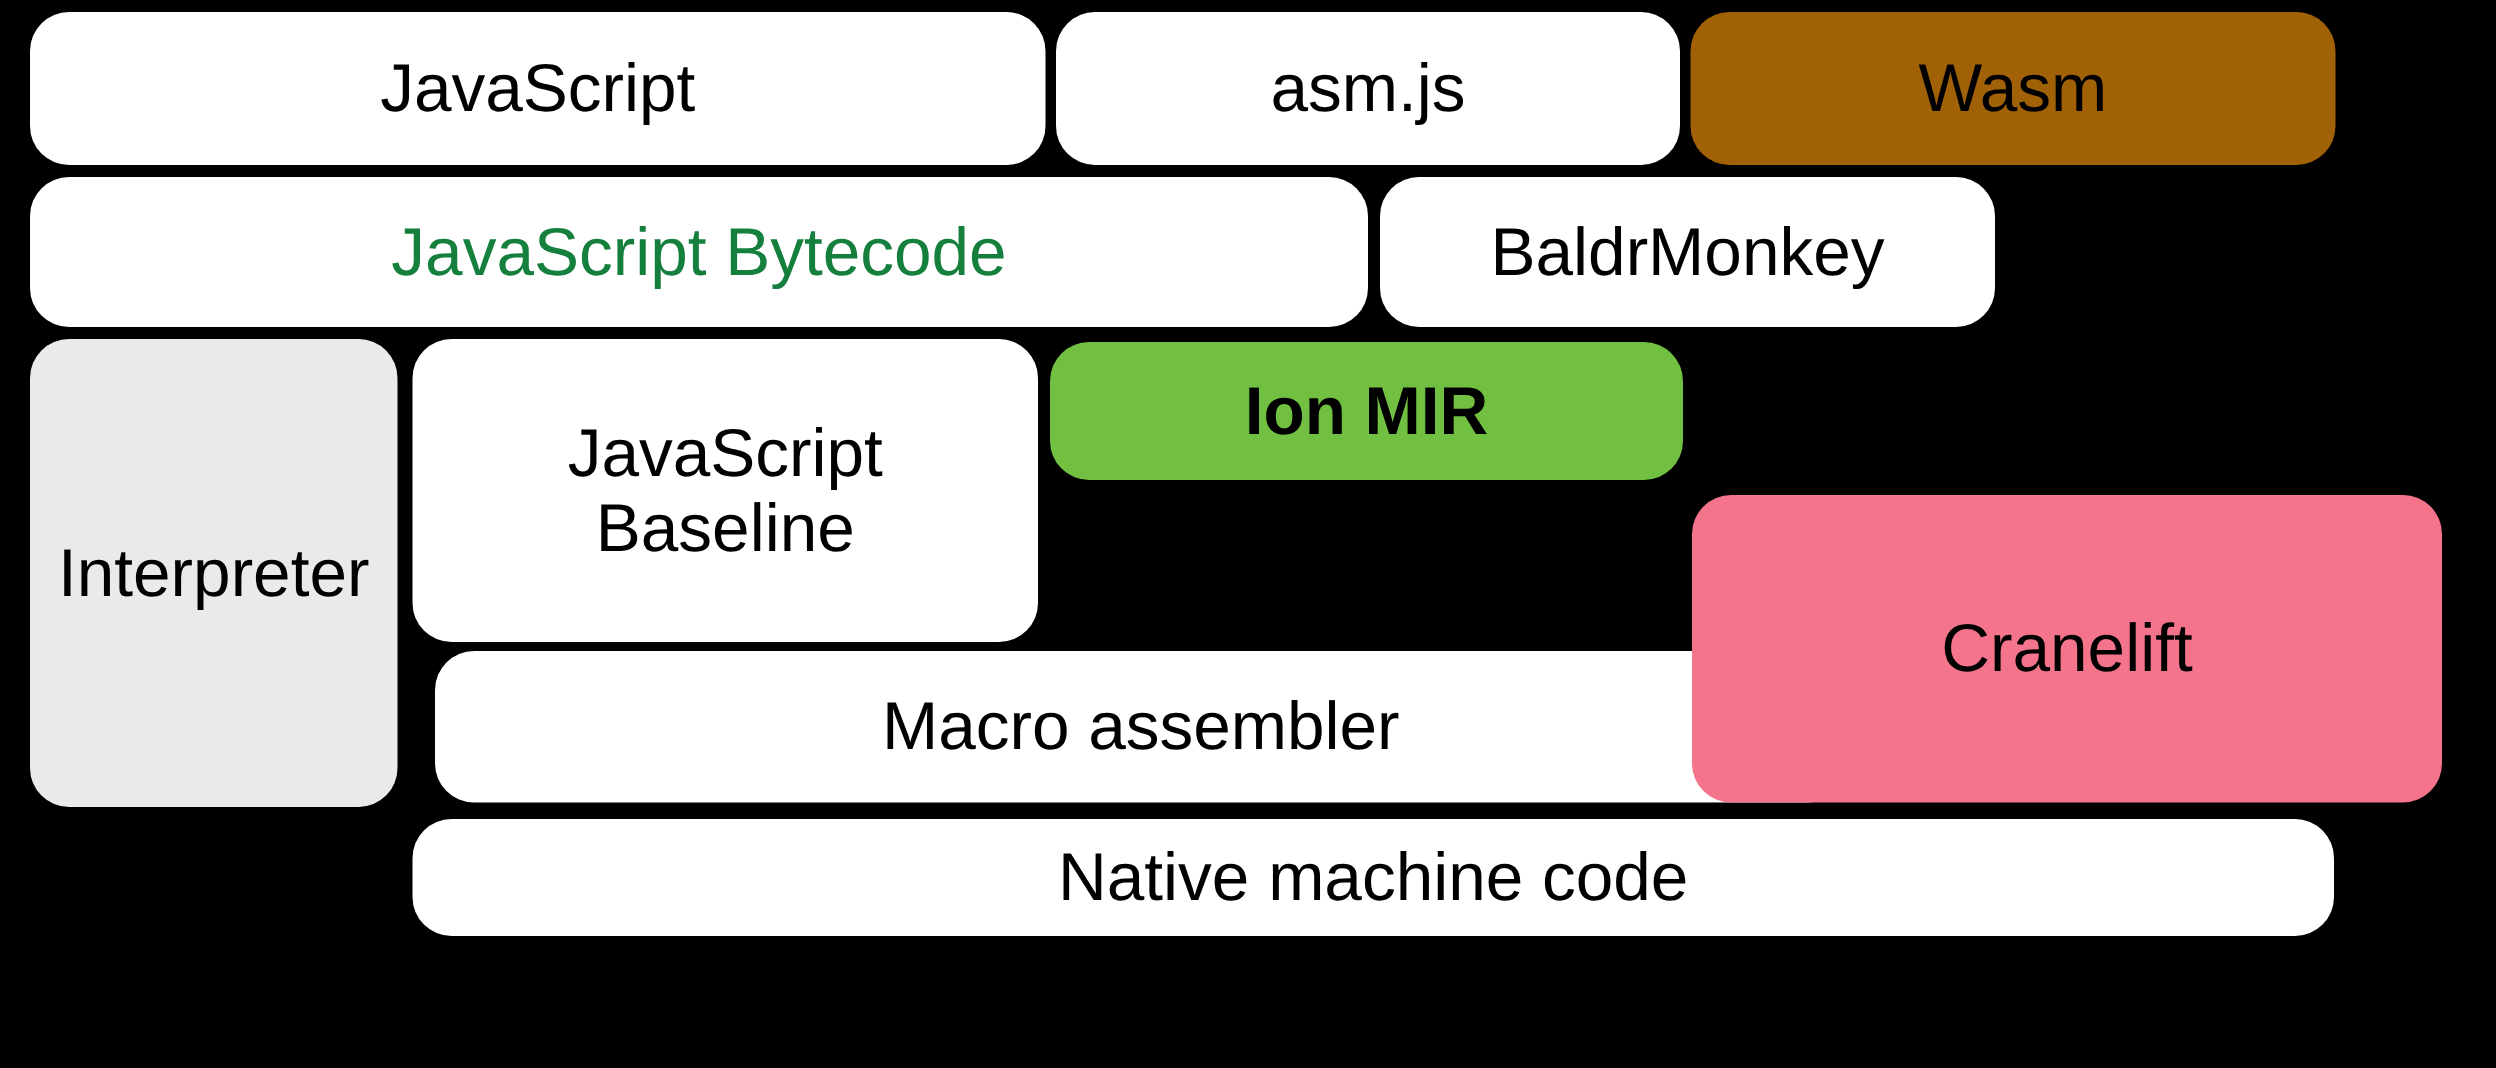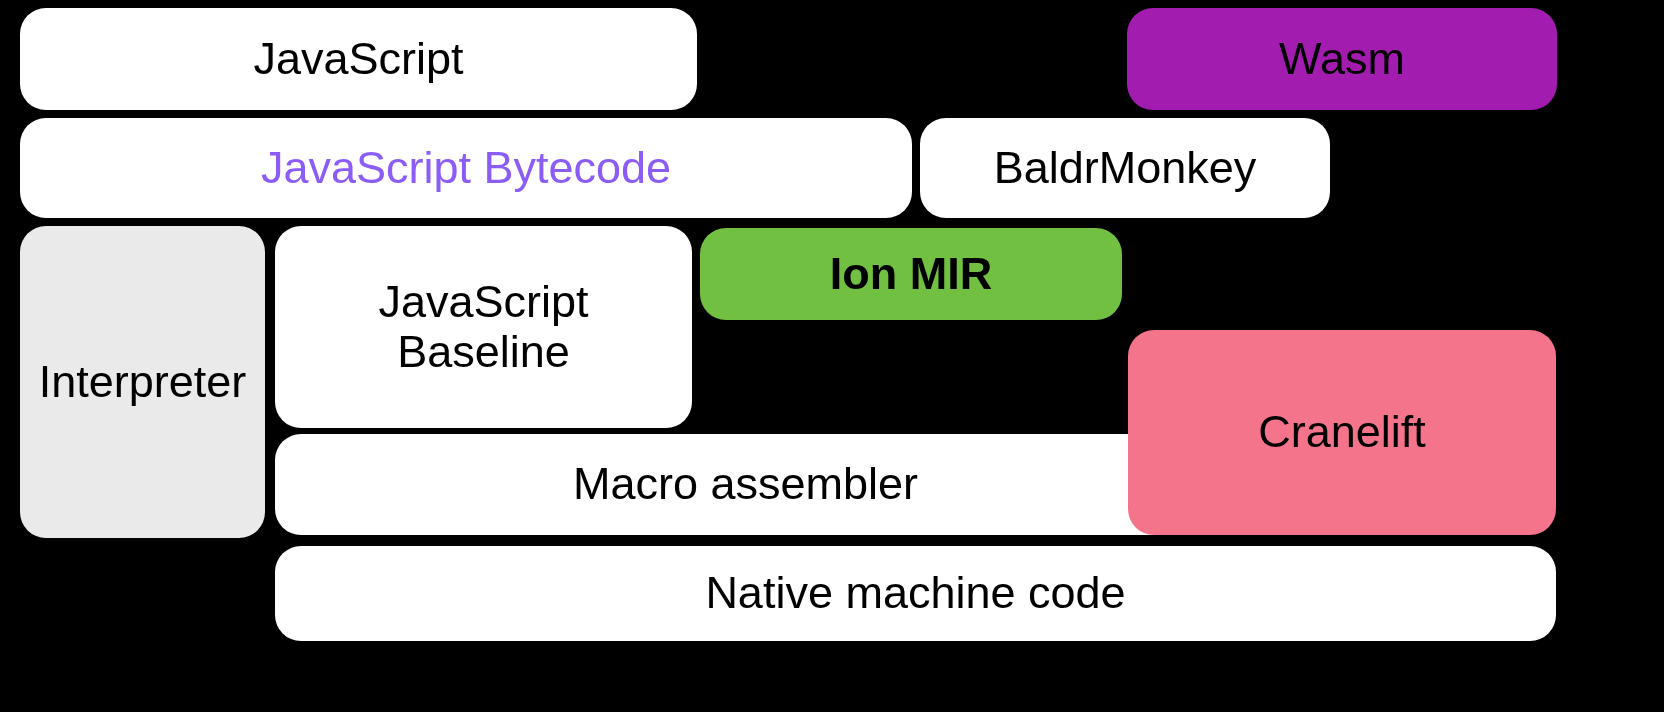--- a/index.html
+++ b/index.html
@@ -35,23 +35,24 @@
   .fill-white  { background: #ffffff; }
   .fill-gray   { background: #eaeaea; }
   .fill-green  { background: #72c042; }
   .fill-pink   { background: #f4758b; }
 </style>
 </head>
 <body>
 
 <div id="stage" style="background: rgb(0, 0, 0);">
     <div class="node fill-white" style="left: 20px; top: 8px; width: 677px; height: 102px; background: rgb(255, 255, 255); color: rgb(0, 0, 0);"><span>JavaScript</span></div>
-    <div class="node fill-white" style="left: 1127px; top: 8px; width: 430px; height: 102px; background: #a21caf; color: rgb(0, 0, 0);"><span>Wasm</span></div>
-    <div class="node fill-white" style="left: 20px; top: 118px; width: 892px; height: 100px; background: rgb(255, 255, 255); color: #8b5cf6;"><span>JavaScript Bytecode</span></div>
+    <div class="node fill-white" style="left: 704px; top: 8px; width: 416px; height: 102px; background: rgb(255, 255, 255); color: rgb(0, 0, 0);"><span>asm.js</span></div>
+    <div class="node fill-white" style="left: 1127px; top: 8px; width: 430px; height: 102px; background: #a16207; color: rgb(0, 0, 0);"><span>Wasm</span></div>
+    <div class="node fill-white" style="left: 20px; top: 118px; width: 892px; height: 100px; background: rgb(255, 255, 255); color: #15803d;"><span>JavaScript Bytecode</span></div>
     <div class="node fill-gray" style="left: 20px; top: 226px; width: 245px; height: 312px; background: rgb(234, 234, 234); color: rgb(0, 0, 0);"><span>Interpreter</span></div>
     <div class="node fill-white" style="left: 920px; top: 118px; width: 410px; height: 100px; background: rgb(255, 255, 255); color: rgb(0, 0, 0);"><span>BaldrMonkey</span></div>
     <div class="node fill-white" style="left: 275px; top: 226px; width: 417px; height: 202px; background: rgb(255, 255, 255); color: rgb(0, 0, 0);"><span>JavaScript
 Baseline</span></div>
     <div class="node fill-green" style="left: 700px; top: 228px; width: 422px; height: 92px; background: rgb(114, 192, 66); color: rgb(0, 0, 0); font-weight: bold;"><span>Ion MIR</span></div>
-    <div class="node fill-white" style="left: 275px; top: 434px; width: 941px; height: 101px; background: rgb(255, 255, 255); color: rgb(0, 0, 0);"><span>Macro assembler</span></div>
-    <div class="node fill-pink" style="left: 1128px; top: 330px; width: 428px; height: 205px; background: rgb(244, 117, 139); color: rgb(0, 0, 0);"><span>Cranelift</span></div>
-    <div class="node fill-white" style="left: 275px; top: 546px; width: 1281px; height: 95px; background: rgb(255, 255, 255); color: rgb(0, 0, 0);"><span>Native machine code</span></div>
+    <div class="node fill-white" style="left: 290px; top: 434px; width: 941px; height: 101px; background: rgb(255, 255, 255); color: rgb(0, 0, 0);"><span>Macro assembler</span></div>
+    <div class="node fill-pink" style="left: 1128px; top: 330px; width: 500px; height: 205px; background: rgb(244, 117, 139); color: rgb(0, 0, 0);"><span>Cranelift</span></div>
+    <div class="node fill-white" style="left: 275px; top: 546px; width: 1281px; height: 78px; background: rgb(255, 255, 255); color: rgb(0, 0, 0);"><span>Native machine code</span></div>
   </div>
 
 </body></html>

